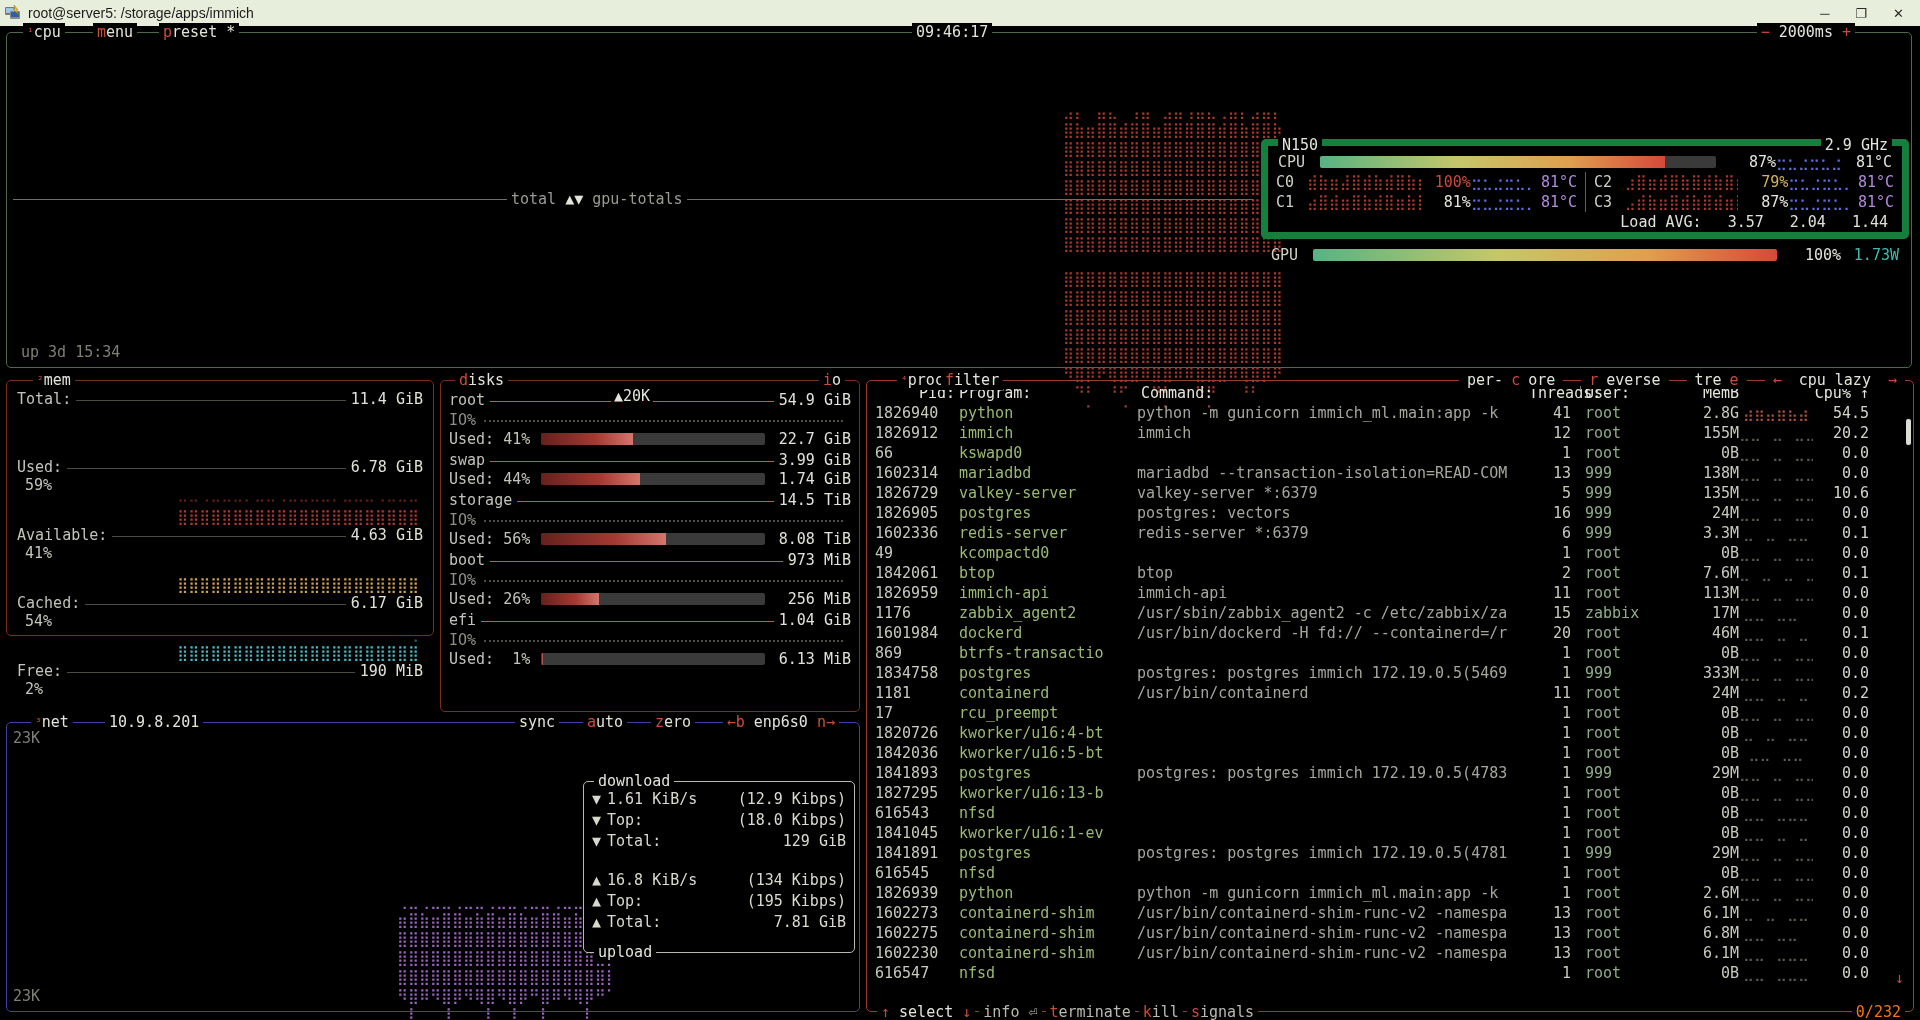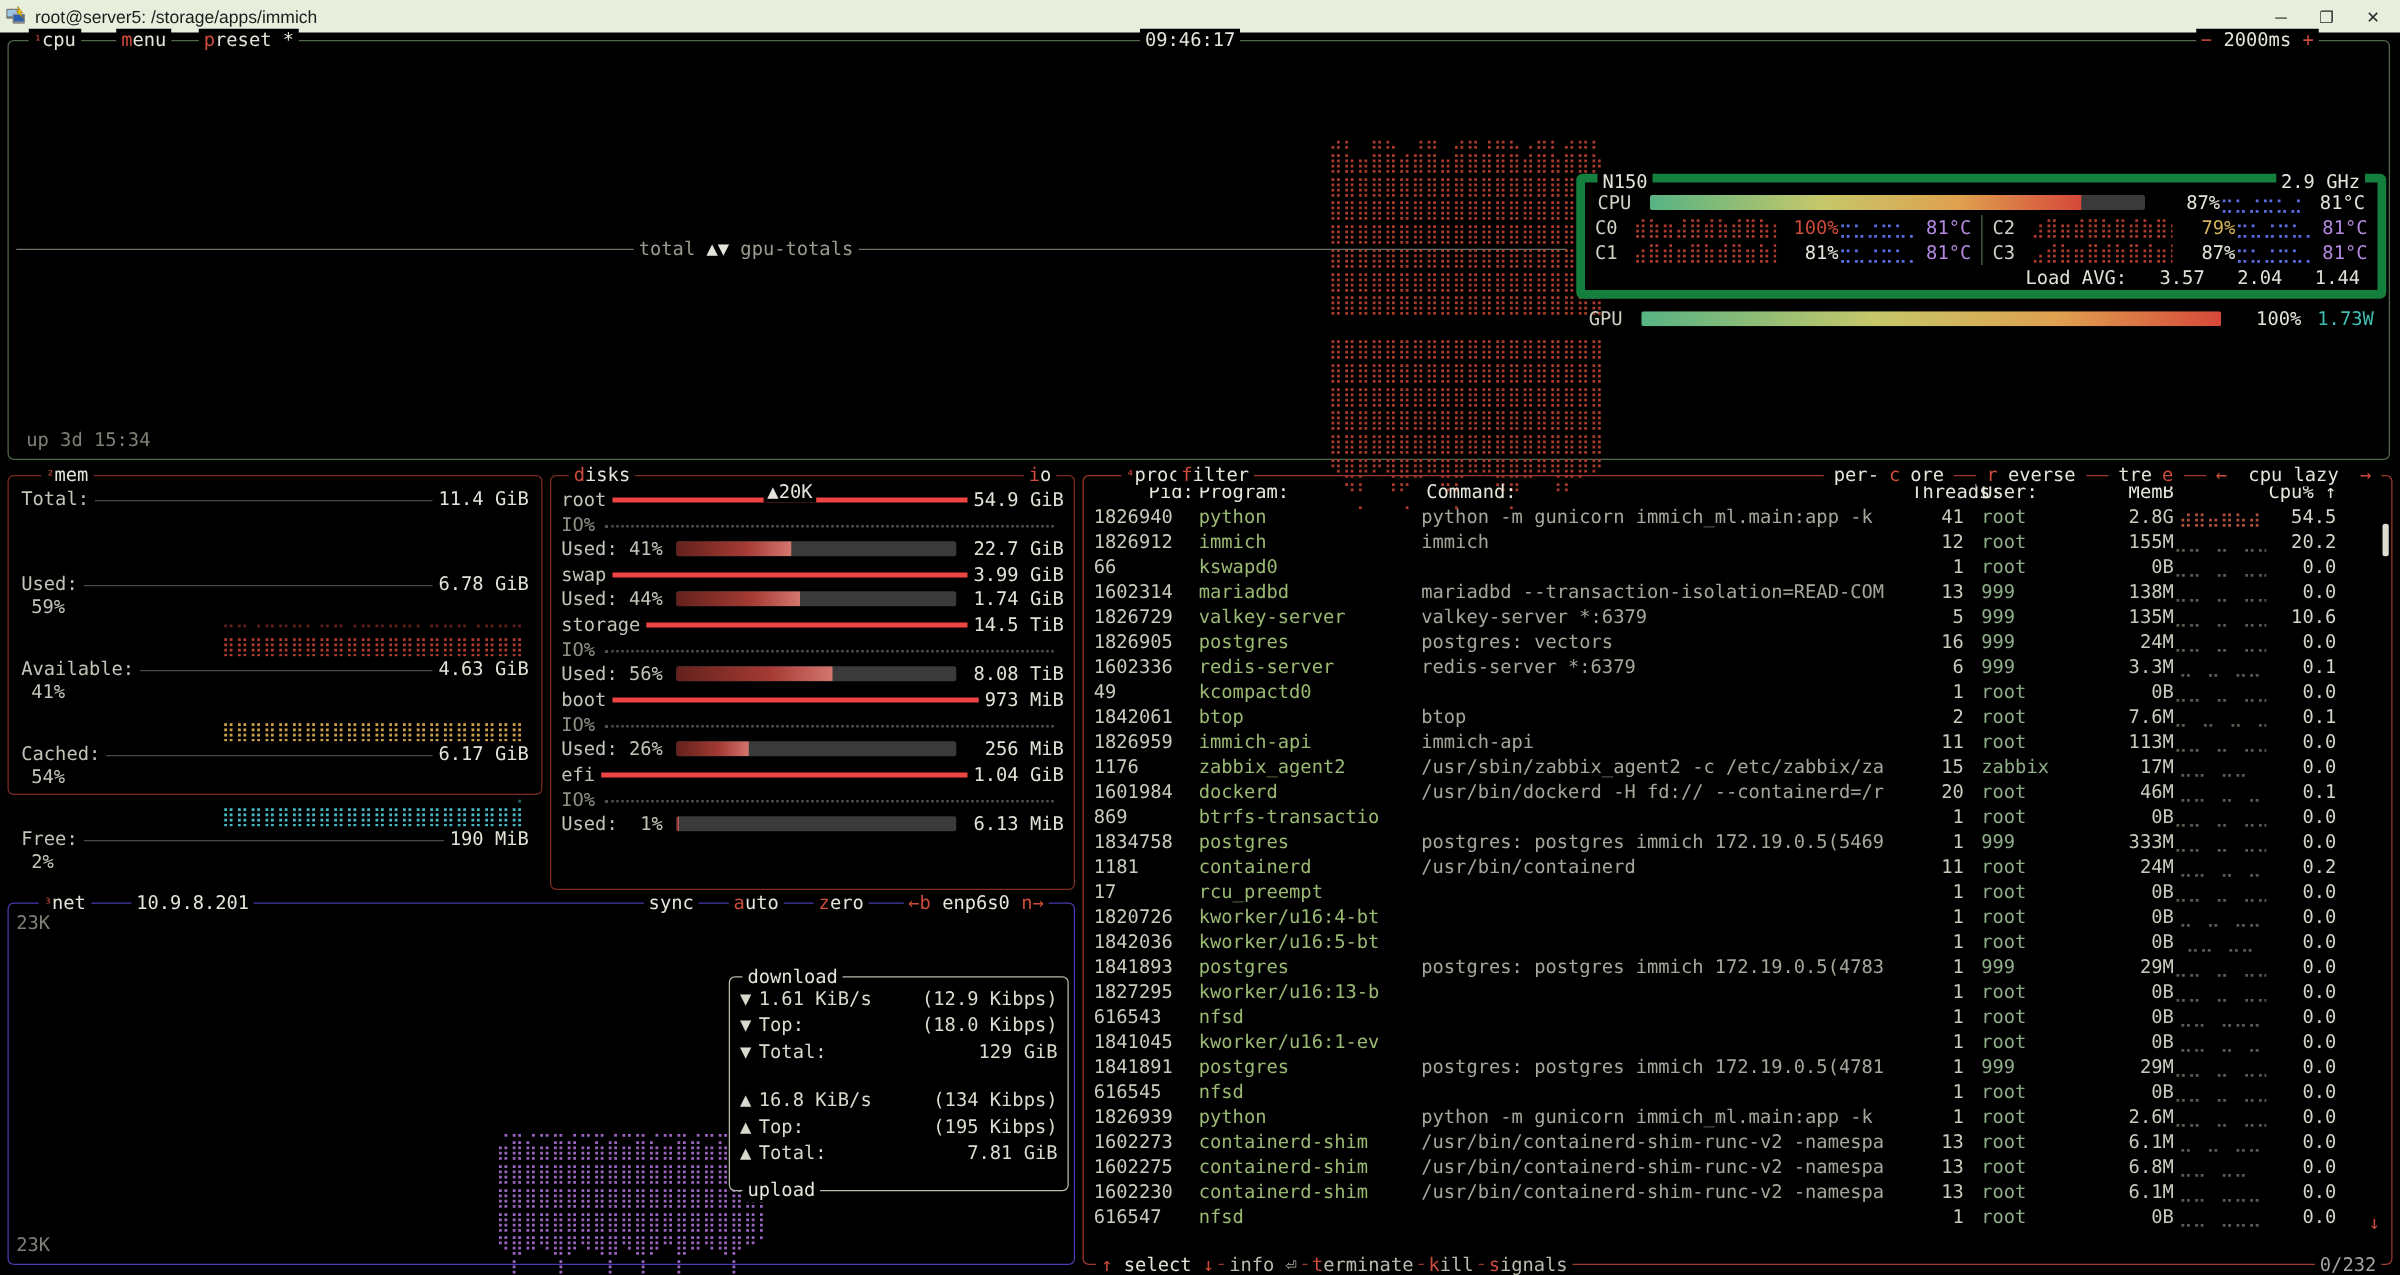--- a/index.html
+++ b/index.html
@@ -61,21 +61,21 @@
   .statline .lbl { color:#c2c4b8; white-space:nowrap; }
   .statline .line { flex:1; border-bottom:1px solid #4a4c44; margin:0 5px 7px 5px; }
   .statline .val { color:#e2e2d8; white-space:nowrap; }
   .pctline { height:19px; color:#c2c4b8; padding-left:8px; }
   .meterline { height:15px; line-height:15px; text-align:right; padding-right:4px; white-space:pre; overflow:hidden; }
   .meterline.dots { opacity:.55; }
   
   #disks-box { left:440px; top:380px; width:420px; height:332px; border-color:#7c2d21; }
   .diskrow { display:flex; align-items:flex-end; height:20px; padding:0 8px; }
   .diskrow .lbl { color:#c2c4b8; white-space:nowrap; }
-  .diskrow .line { flex:1; border-bottom:4px solid #ef4444; margin:0 5px 7px 5px; position:relative; }
+  .diskrow .line { flex:1; border-bottom:1px solid #ef4444; margin:0 5px 7px 5px; position:relative; }
   .diskrow .activity { position:absolute; left:50%; transform:translateX(-50%); top:-14px; background:#000; padding:0 3px; color:#e4e4da; }
   .diskrow .val { color:#e2e2d8; white-space:nowrap; }
   .iorow { display:flex; align-items:flex-end; height:20px; padding:0 8px; color:#8e9084; }
   .iorow .dotline { flex:1; border-bottom:2px dotted #4f5149; margin:0 8px 7px 8px; }
   .usedrow { display:flex; align-items:center; height:20px; padding:0 8px; }
   .usedrow .ulbl { width:92px; color:#c2c4b8; white-space:pre; }
   .dbar { flex:1; height:12px; background:#3a3a3a; border-radius:2px; overflow:hidden; margin-right:10px; }
   .dbar > div { height:100%; background:linear-gradient(90deg,#64211c,#a43a33 60%,#d4766e 100%); }
   .usedrow .uval { width:76px; text-align:right; color:#e2e2d8; white-space:nowrap; }
   
@@ -99,21 +99,21 @@
   .c-thr { text-align:right; color:#c8cabc; }
   .c-user { color:#8fae89; padding-left:14px; }
   .c-mem { text-align:right; color:#c8cabc; }
   .c-spark { text-align:center; color:#5a5c52; overflow:hidden; white-space:nowrap; }
   .c-cpu { text-align:right; color:#d3d5c9; }
   .h-r { text-align:right; } .h-l { text-align:left; padding-left:4px; }
   #proc-scrollbar { position:absolute; right:2px; top:38px; width:5px; height:26px; background:#dcdcd2; border-radius:2px; }
   #proc-downarrow { position:absolute; right:9px; bottom:24px; color:#cc4b3b; }
   #proc-footer { position:absolute; bottom:-10px; left:10px; display:flex; gap:4px; }
   #proc-footer span.btn { background:#000; padding:0 4px; color:#b9bbaf; }
-  #proc-count { position:absolute; bottom:-10px; right:8px; background:#000; padding:0 4px; color:#a3a3a3; }
+  #proc-count { position:absolute; bottom:-10px; right:8px; background:#000; padding:0 4px; color:#f97316; }
 </style>
 </head>
 <body>
 
 <div id="screen">
 
   <div id="titlebar">
     <span class="app-icon">
       <svg width="18" height="16" viewBox="0 0 18 16">
         <rect x="1" y="2" width="10" height="8" rx="1" fill="#7a7a7a"></rect>

